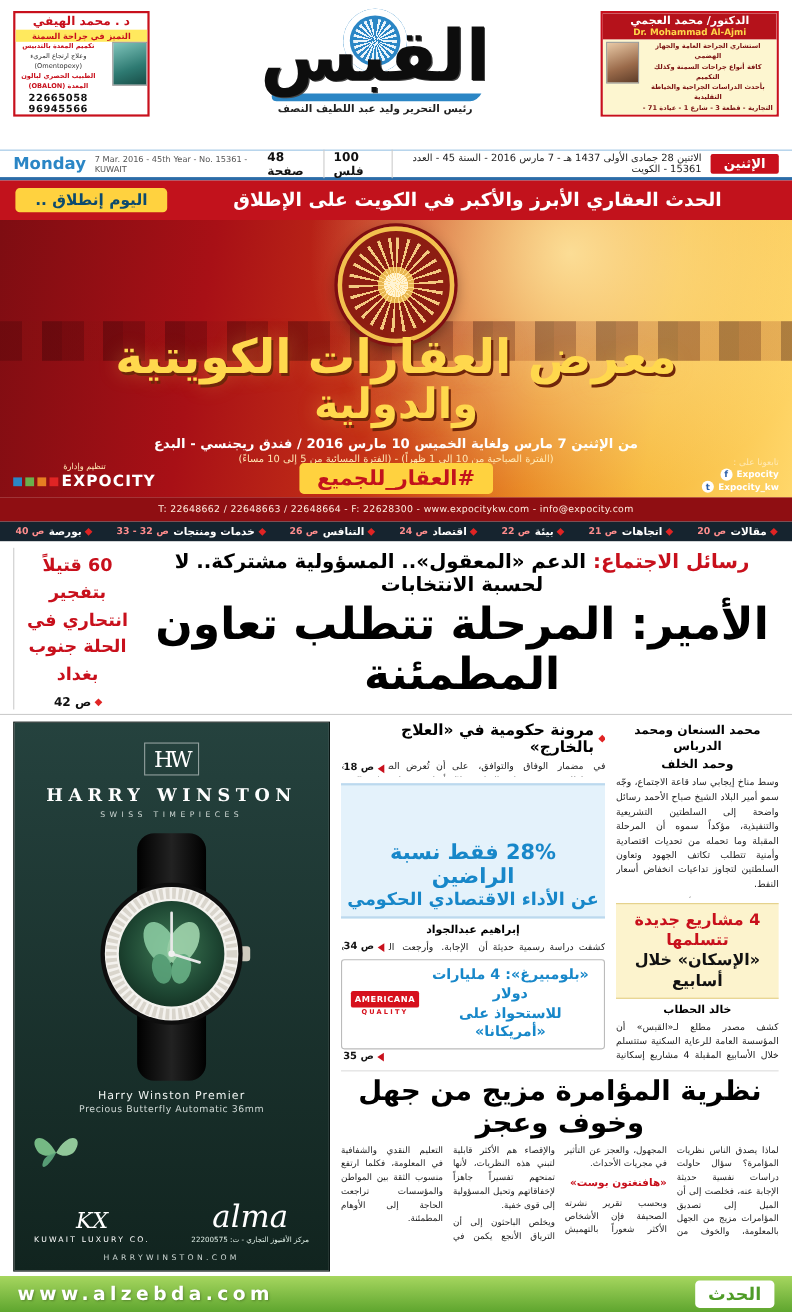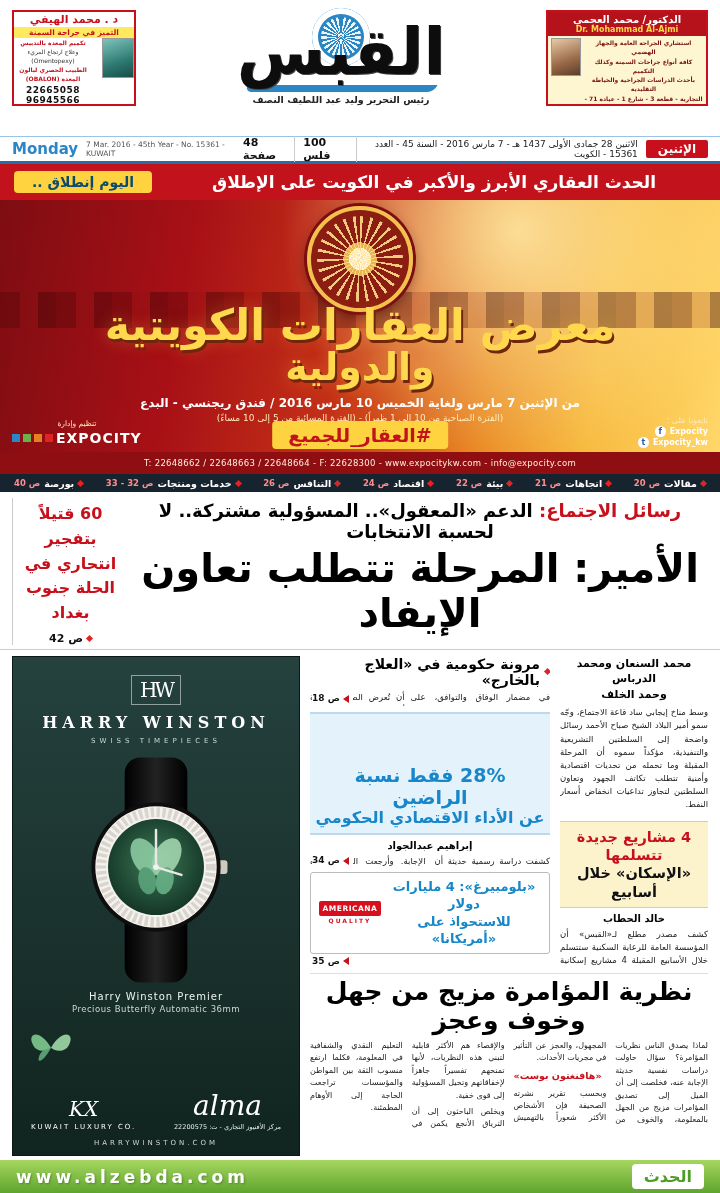--- a/index.html
+++ b/index.html
@@ -127,21 +127,21 @@
   .bb-text { flex:1; text-align:center; color:#1787c9; font-weight:900; font-size:13px; line-height:1.35; }
   .americana { width:62px; text-align:center; flex:none; }
   .am-box { background:#d6101c; color:#fff; font-weight:900; font-size:7.5px; padding:3px 2px; border-radius:2px; letter-spacing:.5px; direction:ltr; }
   .am-sub { color:#d6101c; font-size:6px; font-weight:bold; letter-spacing:2px; direction:ltr; margin-top:1px; }
   .bb-page { display:flex; align-items:center; gap:3px; justify-content:flex-end; margin:2px 2px 0; }
   .bb-page b { font-size:9px; color:#111; }
 
   .conspiracy { margin-top:7px; border-top:1px solid #ddd; padding-top:3px; }
   .conspiracy h2 { font-size:25px; font-weight:900; text-align:center; margin-bottom:5px; color:#000; }
   .cols-4 { column-count:4; column-gap:9px; height:116px; overflow:hidden; font-size:8px; }
-  .src-label { color:#c8101c; font-weight:900; text-align:left; font-size:9.5px; margin:3px 0; }
+  .src-label { color:#c8101c; font-weight:900; text-align:right; font-size:9.5px; margin:3px 0; }
 
   
   .hw-ad { width:288px; flex:none; background:linear-gradient(180deg,#25423e,#11241f); border:1px solid #0a1715; color:#fff;
     display:flex; flex-direction:column; align-items:center; padding:18px 12px 8px; position:relative; direction:ltr; overflow:hidden; }
   .hw-monogram { font-family:"DejaVu Serif", serif; font-size:20px; letter-spacing:-3px; margin-bottom:8px; padding:2px 8px; border:1px solid rgba(255,255,255,.5); }
   .hw-brand { font-family:"DejaVu Serif", serif; font-size:16px; letter-spacing:5px; font-weight:bold; white-space:nowrap; }
   .hw-tagline { font-size:7px; letter-spacing:4px; color:#cfd8d5; margin-top:5px; }
   .hw-watch { margin-top:12px; }
   .hw-product { margin-top:8px; text-align:center; font-size:10px; letter-spacing:1px; color:#eef3f0; }
   .hw-product-2 { font-size:8.5px; color:#cfd8d5; letter-spacing:.5px; margin-top:2px; }
@@ -294,21 +294,21 @@
         <span class="sn-page">ص 40</span>
       </span>
   </nav>
 
   <section class="headline-block">
     <div class="head-main">
       <div class="kicker">
         <span class="red">رسائل الاجتماع:</span>
         <span>الدعم «المعقول».. المسؤولية مشتركة.. لا لحسبة الانتخابات</span>
       </div>
-      <h1 class="main-headline">الأمير: المرحلة تتطلب تعاون الإيفاد</h1>
+      <h1 class="main-headline">الأمير: المرحلة تتطلب تعاون المطمئنة</h1>
     </div>
     <div class="brief">
       <div class="brief-text">60 قتيلاً بتفجير انتحاري في الحلة جنوب بغداد</div>
       <div class="brief-page">
           <span class="diamond"></span>
           <span>ص 42</span>
         </div>
     </div>
   </section>
 

